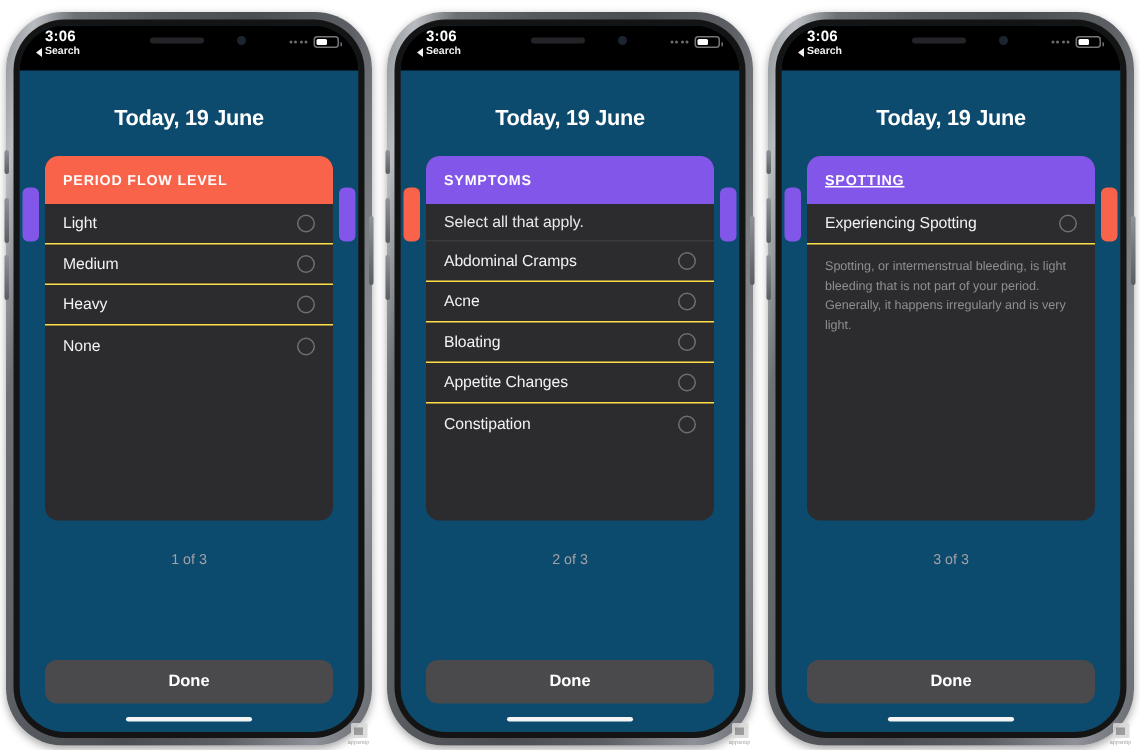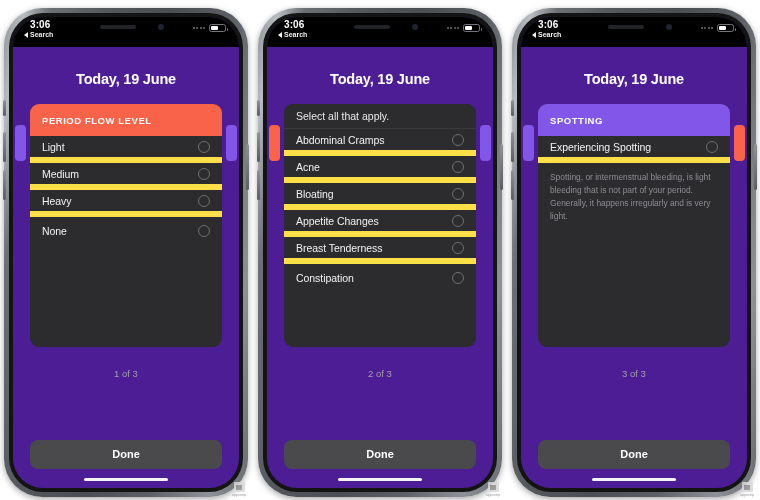--- a/index.html
+++ b/index.html
@@ -112,21 +112,21 @@
     content: ""; position: absolute; right: -3px; top: 2.5px;
     width: 1.5px; height: 3px; border-radius: 0 1px 1px 0; background: #76767a;
   }
   .battery .lvl { height: 100%; width: 52%; background: #fff; border-radius: 1px; }
 
   
   .page {
     position: absolute; inset: 0;
     padding-top: 30px;
     display: flex; flex-direction: column;
-    background: #4c1d95;
+    background: #0c4a6e;
   }
   .date-title {
     text-align: center;
     color: #ffffff;
     font-size: 14.5px;
     font-weight: bold;
     margin-top: 24px;
     letter-spacing: -0.2px;
   }
 
@@ -169,21 +169,21 @@
     padding: 6px 12px 6px 12px;
     color: #e9e9ea;
     font-size: 10.5px;
     border-bottom: 1px solid #3a3a3c;
   }
 
   .opt-row {
     height: 27px;
     display: flex; align-items: center; justify-content: space-between;
     padding: 0 12px;
-    border-bottom: 6px solid #fde047;
+    border-bottom: 1px solid #fde047;
   }
   .opt-row:last-child { border-bottom: none; }
   .opt-label { color: #f2f2f3; font-size: 10.5px; letter-spacing: -0.05px; }
   .radio {
     width: 12px; height: 12px; border-radius: 50%;
     border: 1.2px solid #6f6f73;
     flex: 0 0 12px;
   }
   .desc-text {
     padding: 8px 12px 10px 12px;
@@ -354,40 +354,39 @@
           <div class="notch">
             <div class="speaker"></div>
             <div class="cam"></div>
           </div>
           <div class="page">
             <div class="date-title">Today, 19 June</div>
             <div class="card-zone">
               <div class="peek left" style="background: rgb(249, 99, 74);"></div>
               <div class="peek right" style="background: rgb(130, 86, 232);"></div>
               <div class="card">
+                <div class="card-header" style="background: rgb(130, 86, 232);">
+                  <span>SYMPTOMS</span>
+                </div>
                 <div class="card-body">
                   <div class="subtitle-row">Select all that apply.</div>
                   <div class="opt-row">
                     <span class="opt-label">Abdominal Cramps</span>
                     <span class="radio"></span>
                   </div>
                   <div class="opt-row">
                     <span class="opt-label">Acne</span>
                     <span class="radio"></span>
                   </div>
                   <div class="opt-row">
                     <span class="opt-label">Bloating</span>
                     <span class="radio"></span>
                   </div>
                   <div class="opt-row">
                     <span class="opt-label">Appetite Changes</span>
-                    <span class="radio"></span>
-                  </div>
-                  <div class="opt-row">
-                    <span class="opt-label">Breast Tenderness</span>
                     <span class="radio"></span>
                   </div>
                   <div class="opt-row">
                     <span class="opt-label">Constipation</span>
                     <span class="radio"></span>
                   </div>
                 </div>
               </div>
             </div>
             <div class="pager">2 of 3</div>
@@ -433,21 +432,21 @@
           <div class="notch">
             <div class="speaker"></div>
             <div class="cam"></div>
           </div>
           <div class="page">
             <div class="date-title">Today, 19 June</div>
             <div class="card-zone">
               <div class="peek left" style="background: rgb(130, 86, 232);"></div>
               <div class="peek right" style="background: rgb(249, 99, 74);"></div>
               <div class="card">
-                <div class="card-header" style="background: rgb(130, 86, 232);">
+                <div class="card-header" style="background: rgb(130, 86, 232); text-decoration: underline;">
                   <span>SPOTTING</span>
                 </div>
                 <div class="card-body">
                   <div class="opt-row">
                     <span class="opt-label">Experiencing Spotting</span>
                     <span class="radio"></span>
                   </div>
                   <div class="desc-text">Spotting, or intermenstrual bleeding, is light bleeding that is not part of your period. Generally, it happens irregularly and is very light.</div>
                 </div>
               </div>

